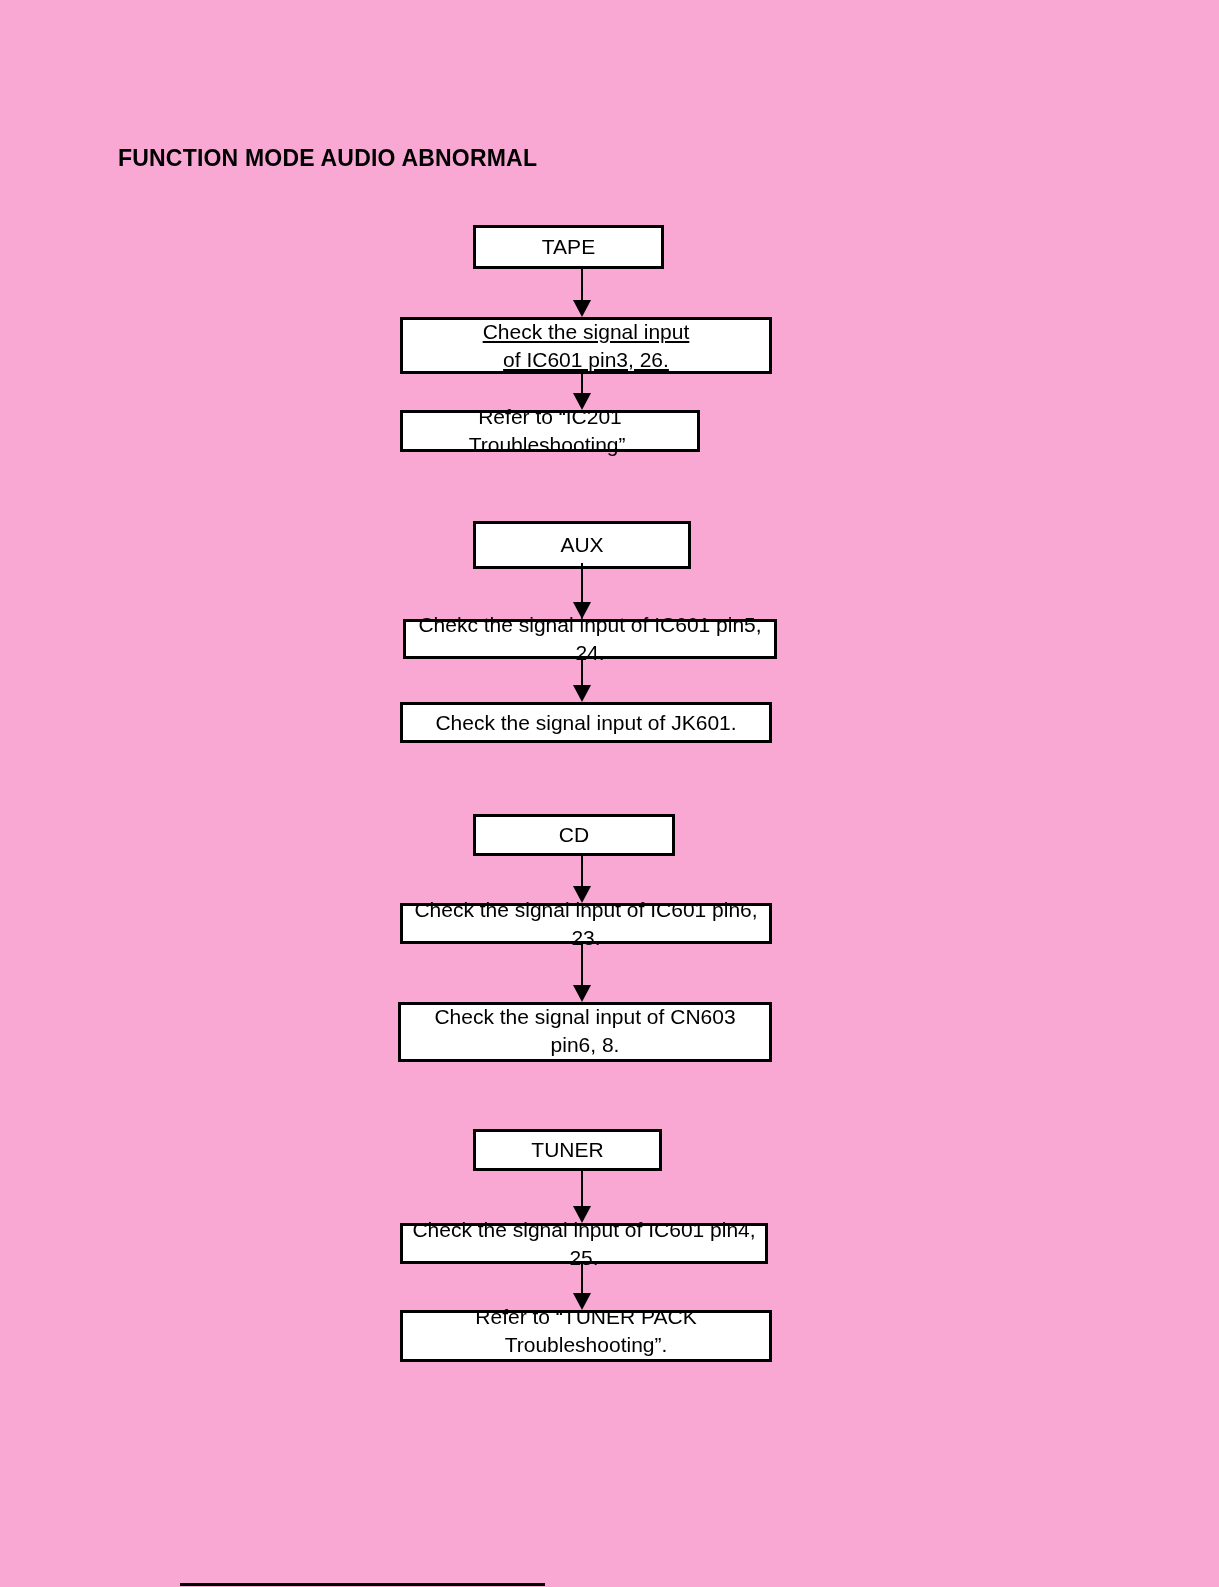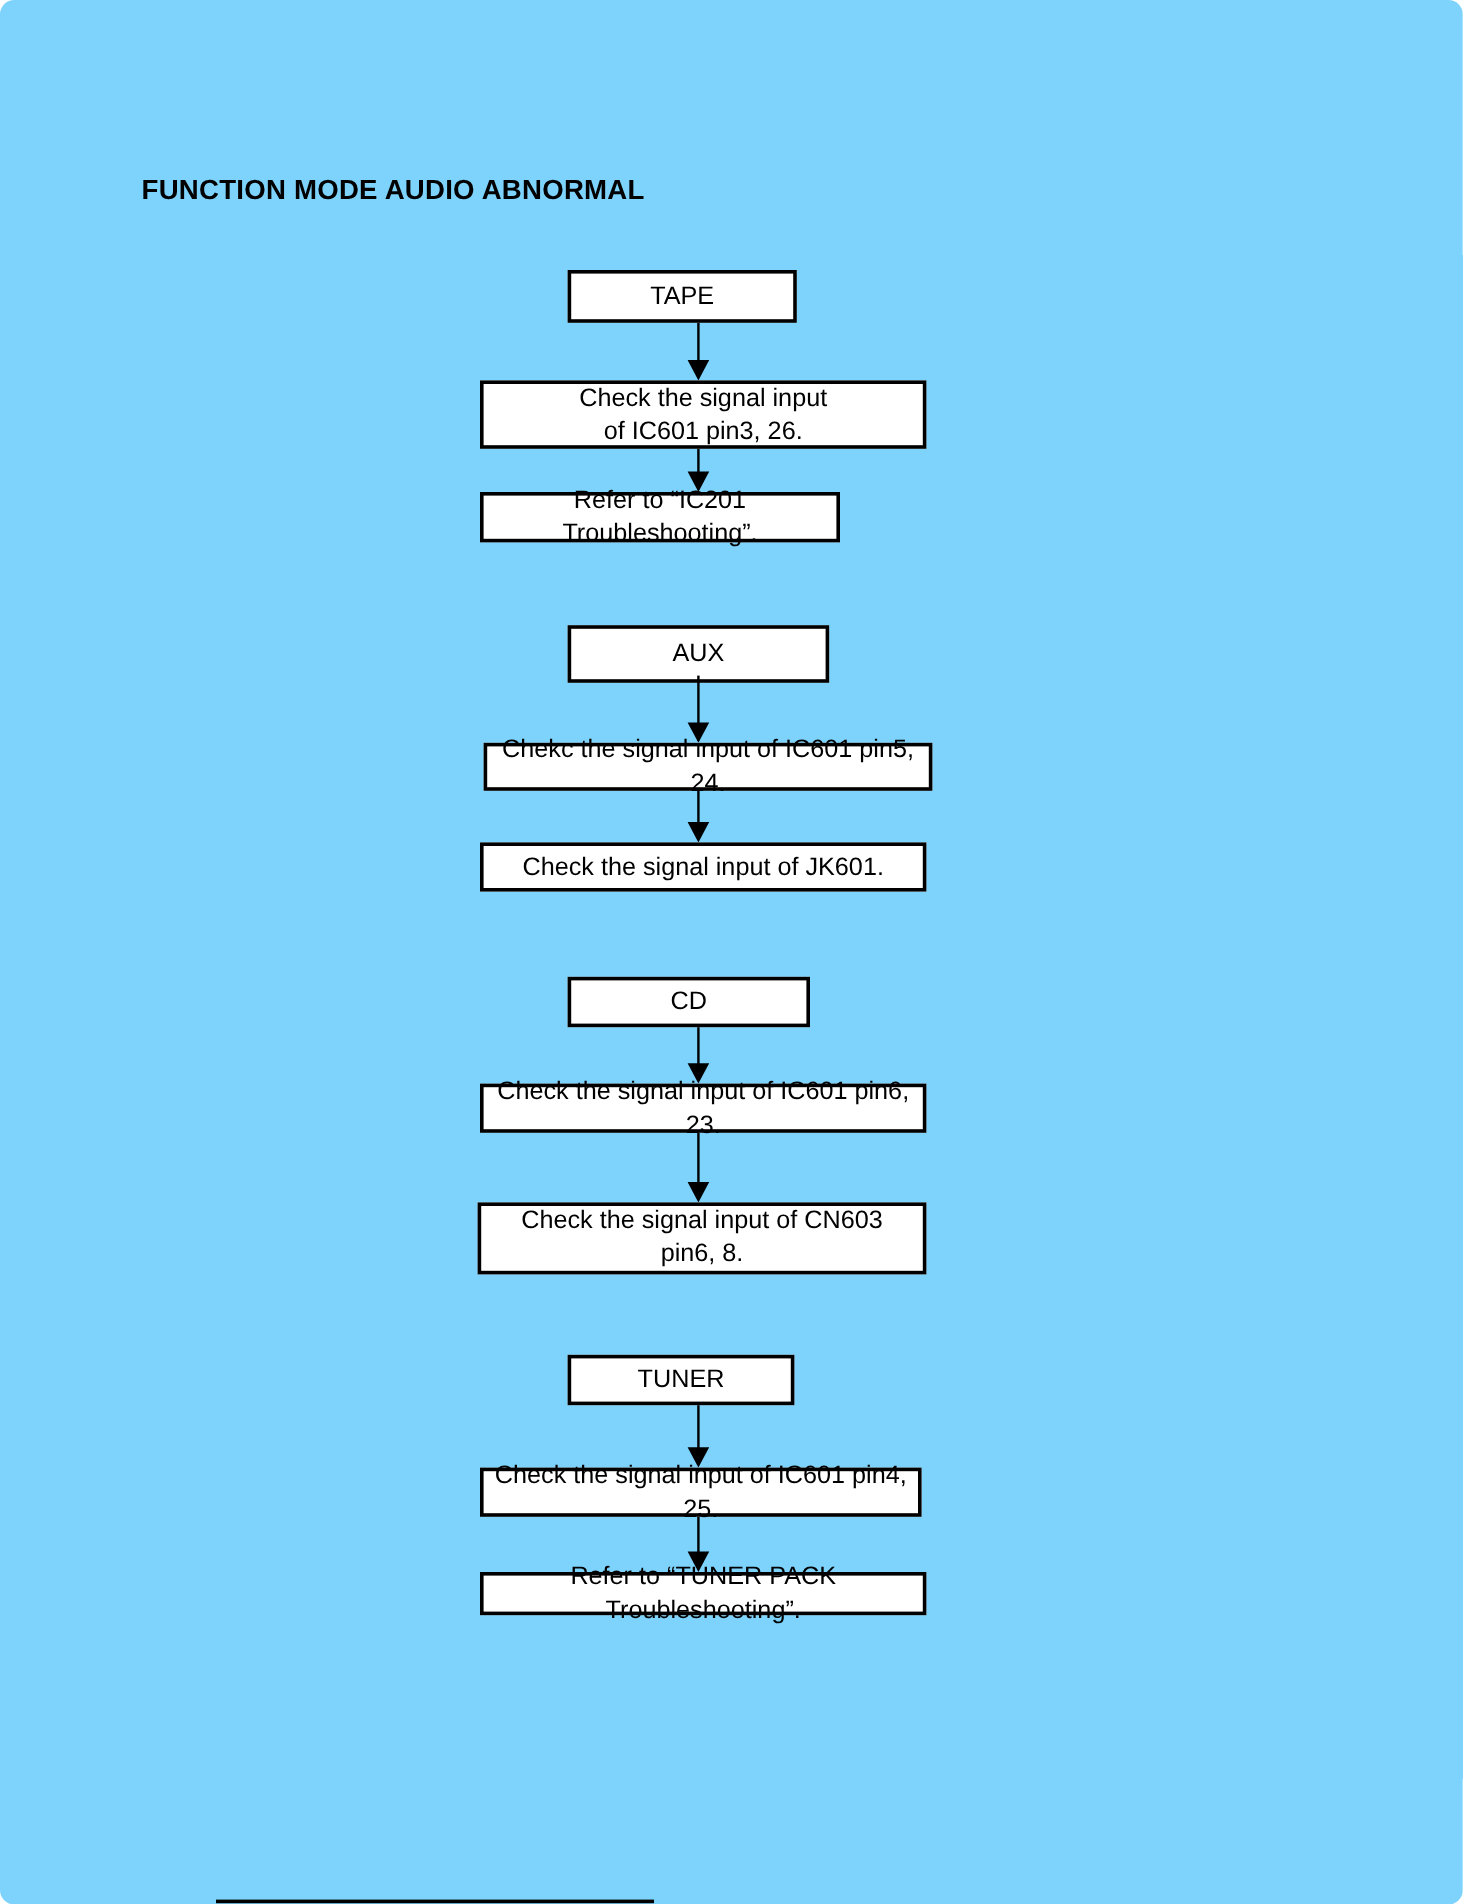--- a/index.html
+++ b/index.html
@@ -9,22 +9,21 @@
   }
   body {
     font-family: "Liberation Sans", sans-serif;
     color: #000000;
   }
   #page {
     position: relative;
     width: 1219px;
     height: 1587px;
     overflow: hidden;
-    background: #7dd3fc;
-    border-radius: 12px;
+    background: #f9a8d4;
   }
   #page-title {
     position: absolute;
     left: 118px;
     top: 145px;
     font-size: 23px;
     font-weight: bold;
     letter-spacing: 0.2px;
     white-space: nowrap;
   }
@@ -118,21 +117,21 @@
 
     <div class="node head" style="left:473px; top:225px; width:191px; height:44px;">
       <span class="node-text">TAPE</span>
     </div>
 
     <div class="connector" style="left:573px; top:269px; height:48px;">
       <div class="stem" style="height:32px;"></div>
       <div class="head-tri" style="top:31px;"></div>
     </div>
 
-    <div class="node" style="left:400px; top:317px; width:372px; height:57px;">
+    <div class="node" style="left:400px; top:317px; width:372px; height:57px;text-decoration:underline;">
       <span class="node-text">Check the signal input
 of IC601 pin3, 26.</span>
     </div>
 
     <div class="connector" style="left:573px; top:374px; height:36px;">
       <div class="stem" style="height:20px;"></div>
       <div class="head-tri" style="top:19px;"></div>
     </div>
 
     <div class="node" style="left:400px; top:410px; width:300px; height:42px;justify-content:center;">
@@ -203,21 +202,21 @@
 
     <div class="node" style="left:400px; top:1223px; width:368px; height:41px;">
       <span class="node-text">Check the signal input of IC601 pin4, 25.</span>
     </div>
 
     <div class="connector" style="left:573px; top:1264px; height:46px;">
       <div class="stem" style="height:30px;"></div>
       <div class="head-tri" style="top:29px;"></div>
     </div>
 
-    <div class="node" style="left:400px; top:1310px; width:372px; height:36px;">
+    <div class="node" style="left:400px; top:1310px; width:372px; height:52px;align-items:flex-end;">
       <span class="node-text">Refer to “TUNER PACK Troubleshooting”.</span>
     </div>
   </div>
 
   <div id="footer-rule"></div>
   <div id="footer-clip">—— —— ——</div>
 
 </div>
 
 </body></html>

